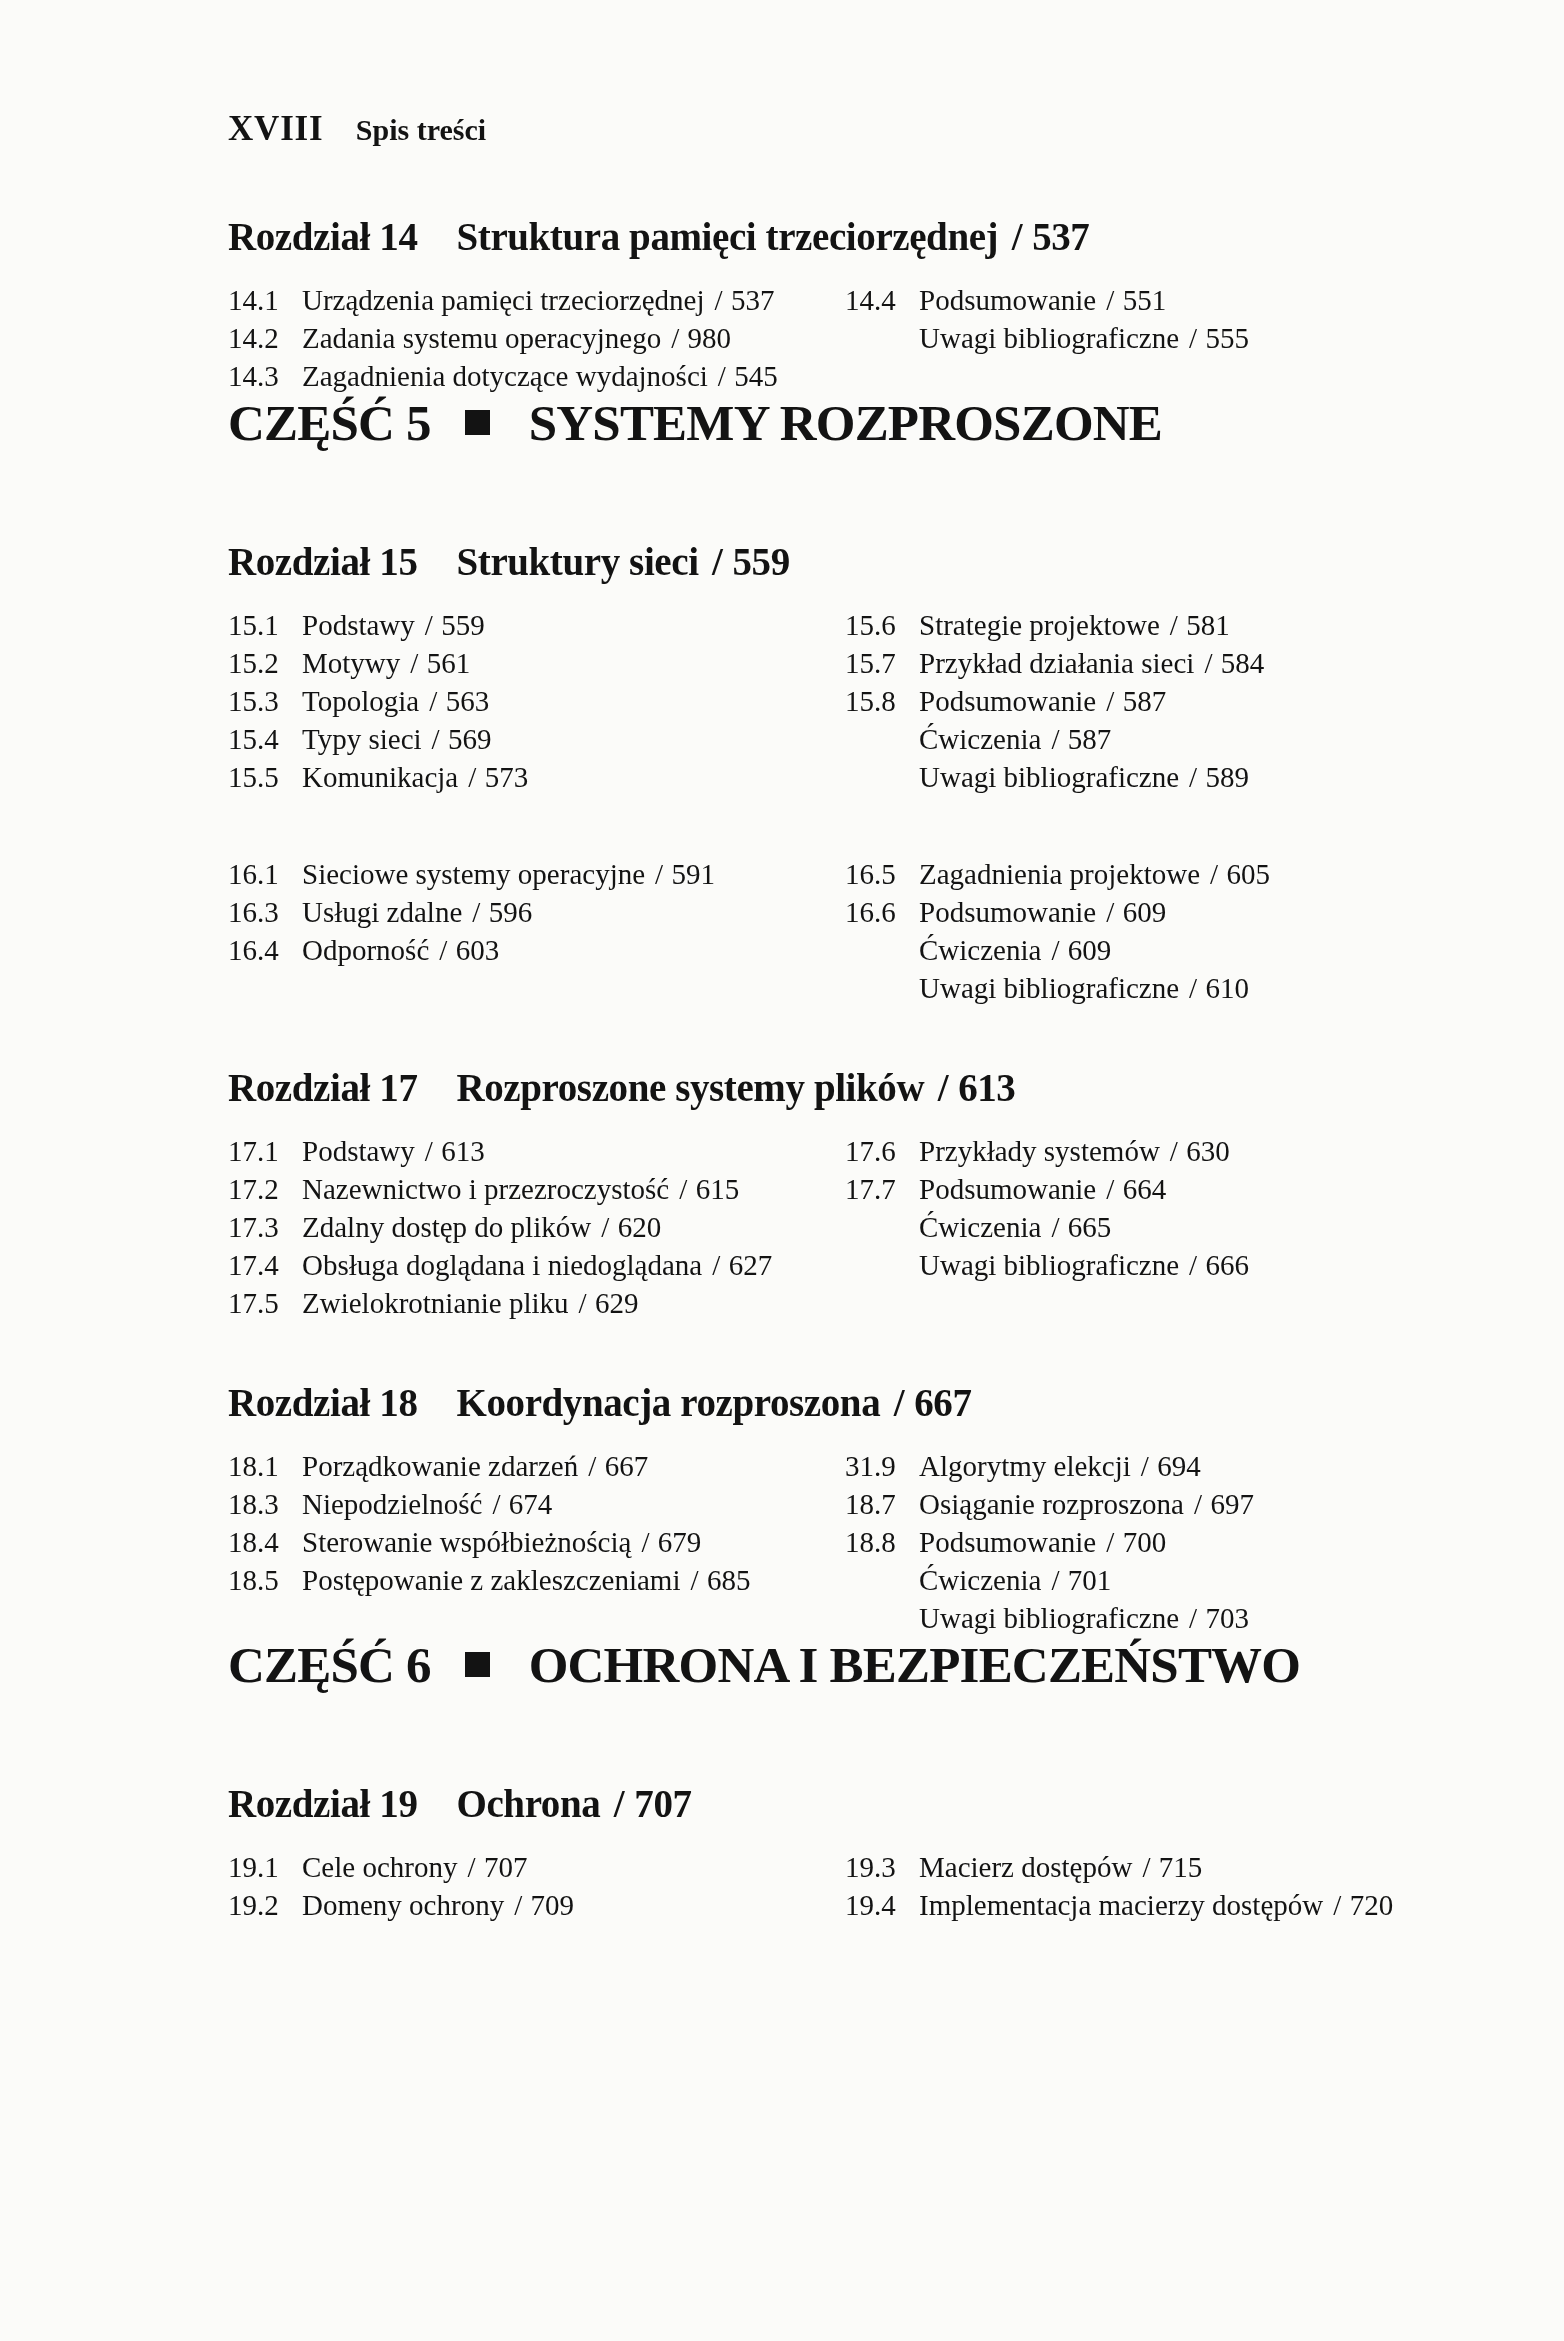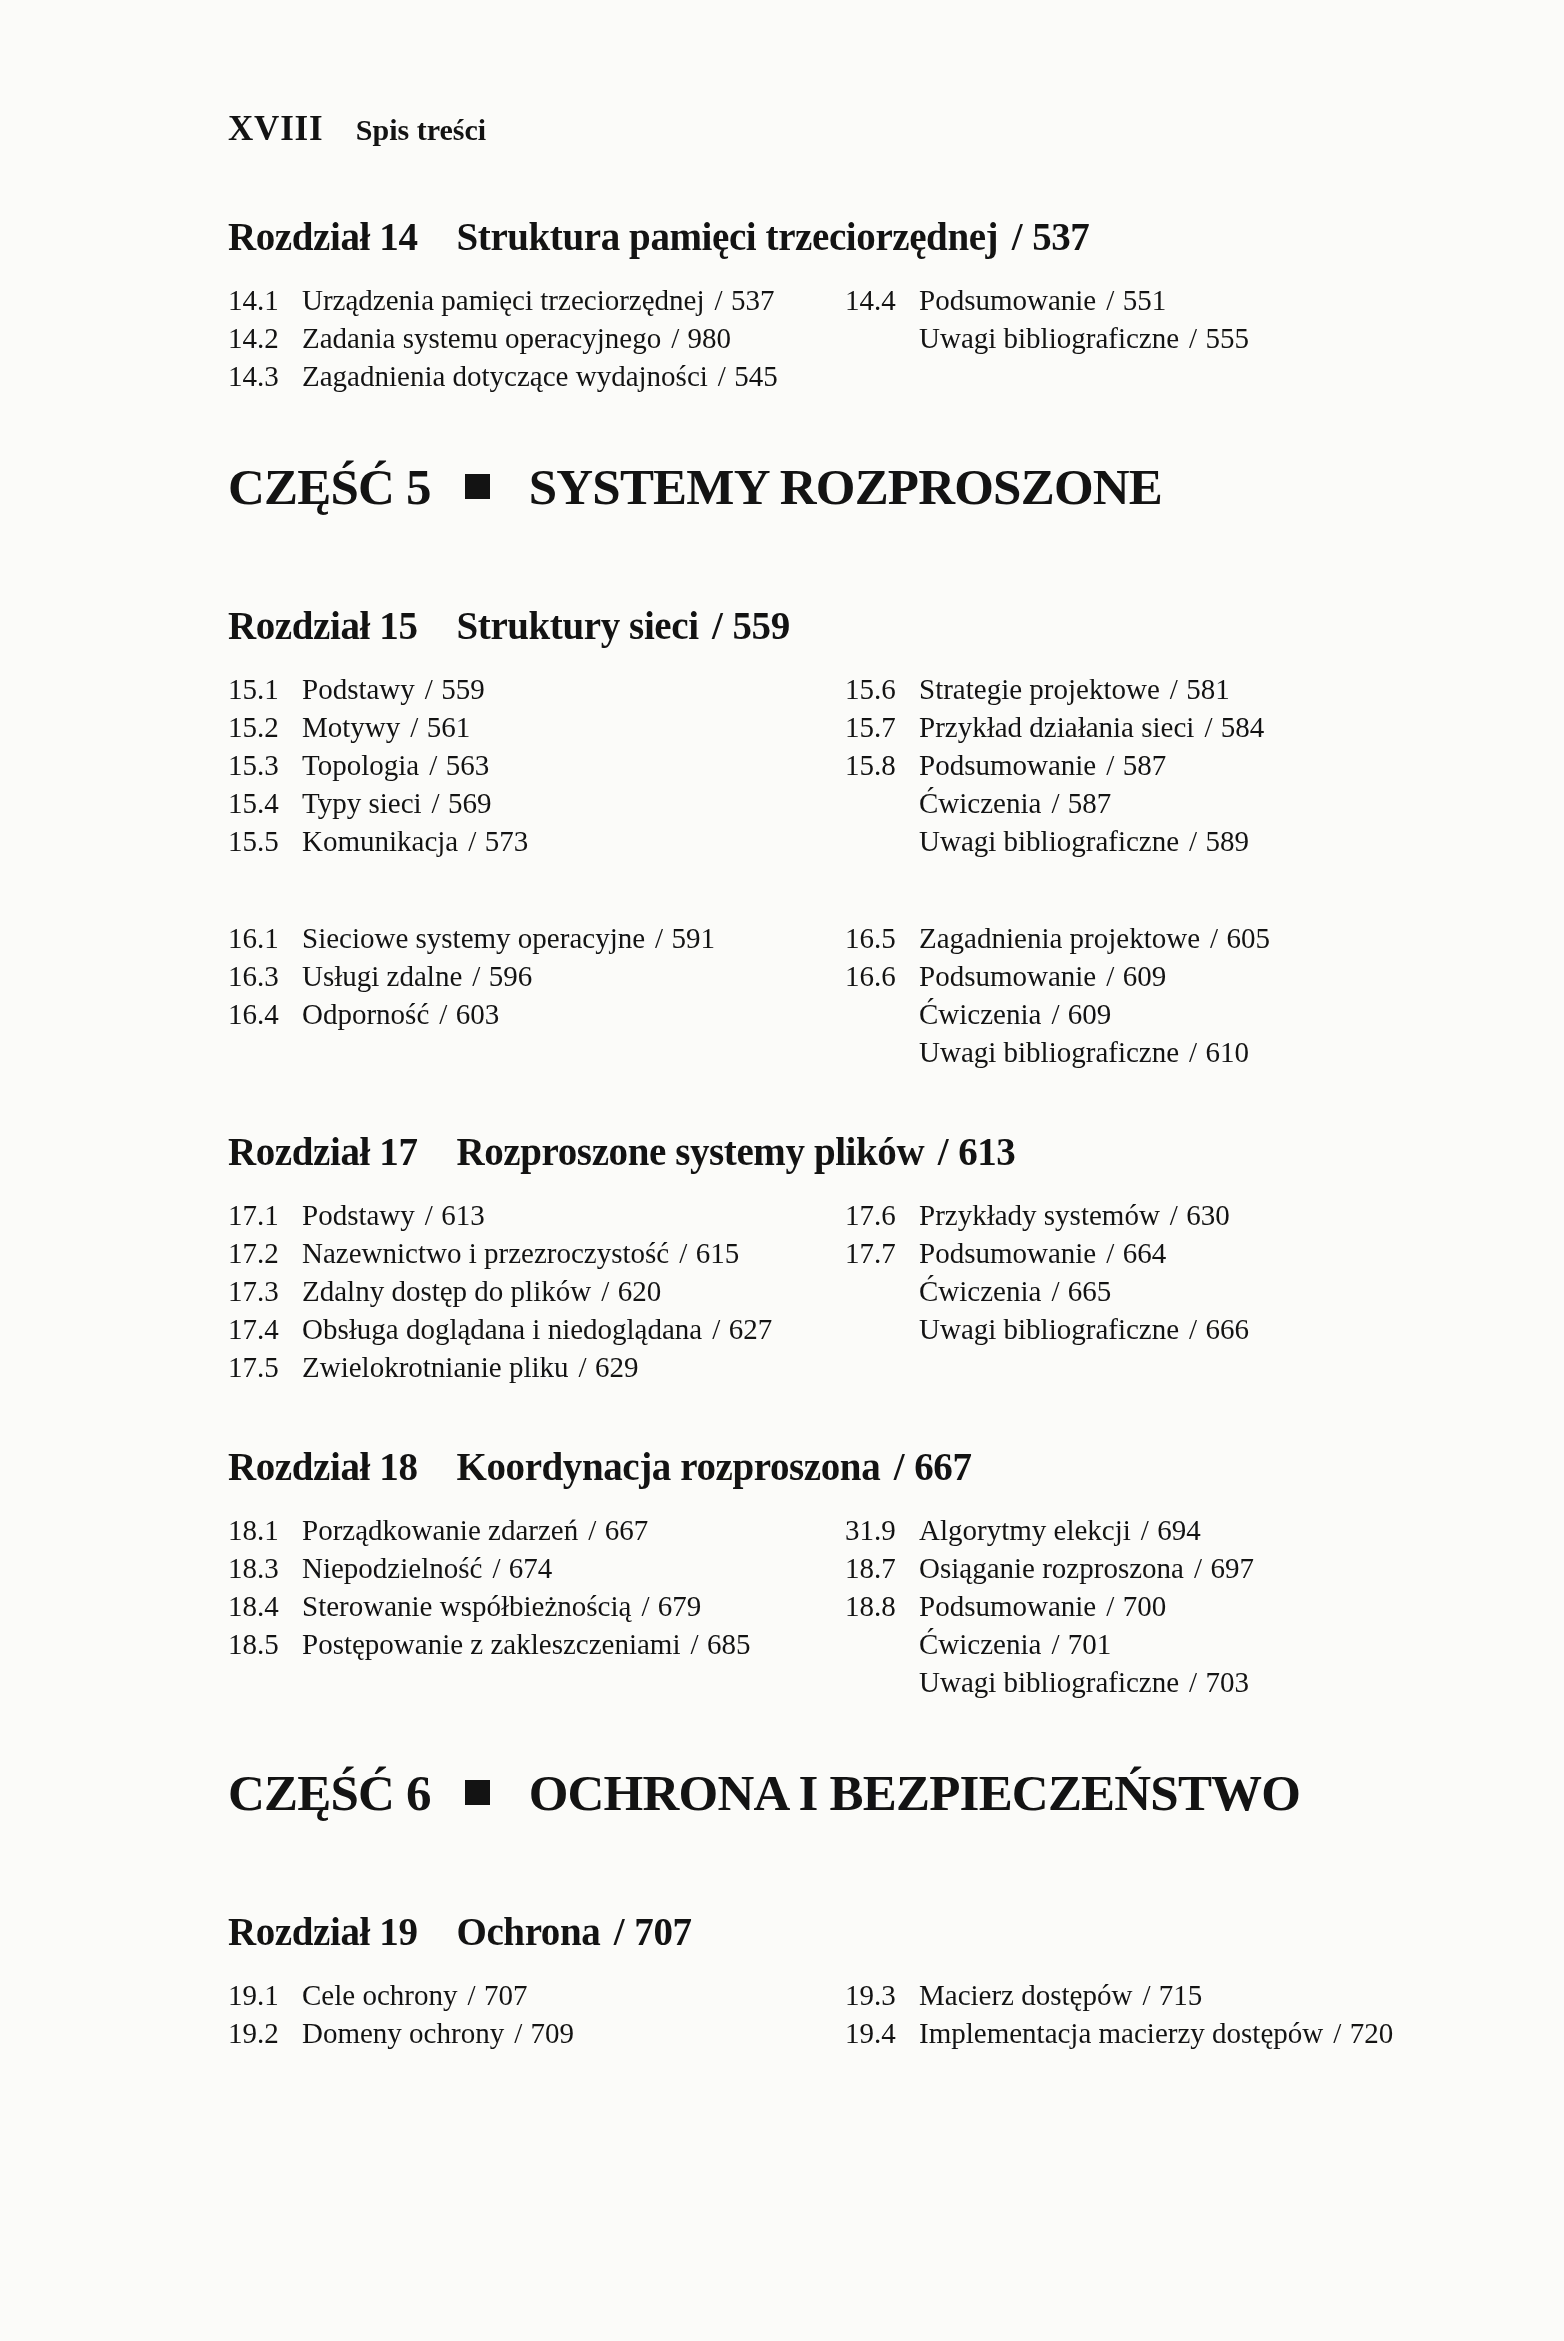--- a/index.html
+++ b/index.html
@@ -27,21 +27,20 @@
   .page-header {
     font-weight: bold;
     line-height: 41px;
     white-space: nowrap;
   }
   .folio { font-size: 35px; letter-spacing: 0.8px; }
   .header-title { font-size: 30px; margin-left: 29px; }
 
   
   .section-part {
-    margin-top: 64px;
     line-height: 56px;
     white-space: nowrap;
   }
   .part-label, .part-title {
     font-size: 51px;
     font-weight: bold;
     letter-spacing: -0.8px;
   }
   .bullet {
     display: inline-block;

